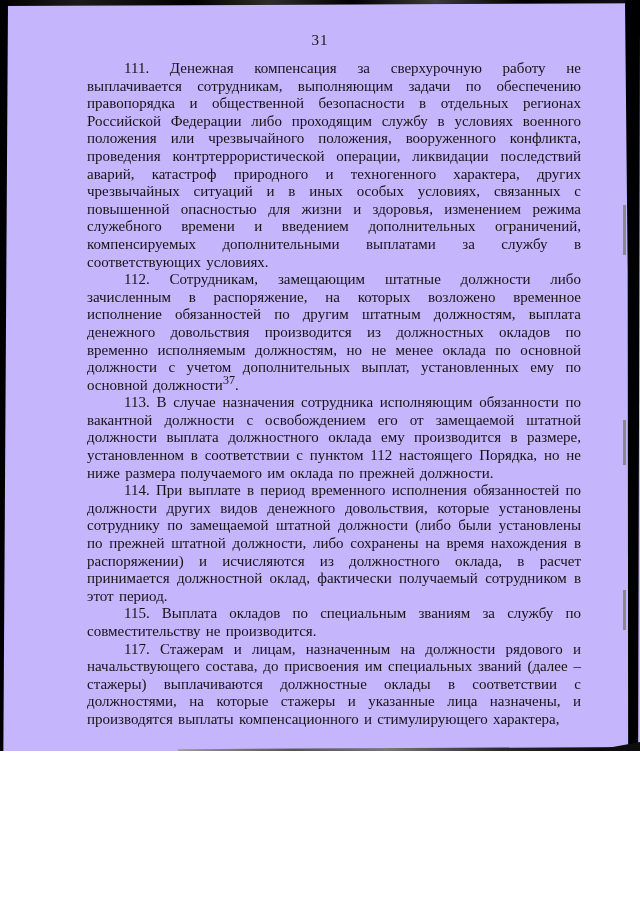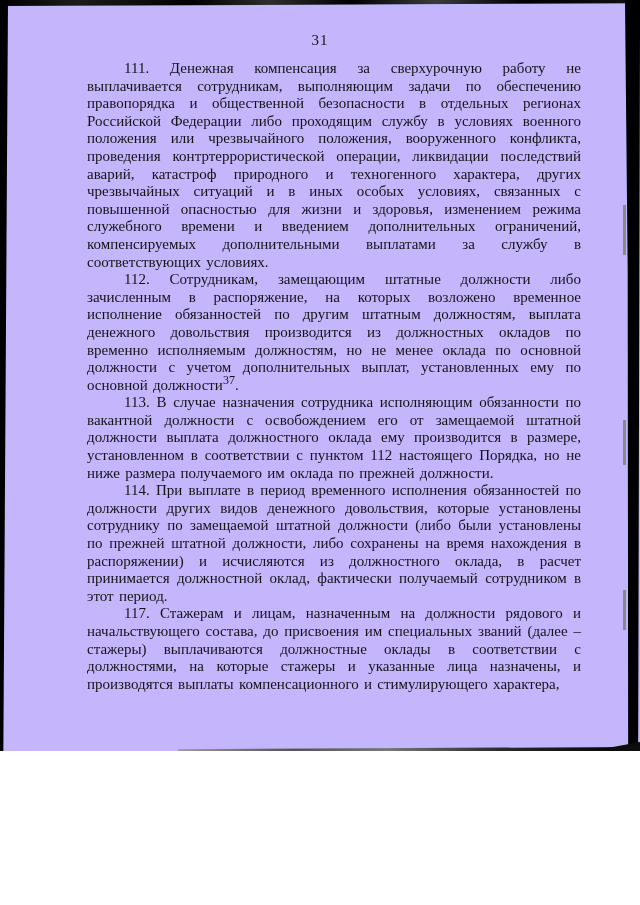--- a/index.html
+++ b/index.html
@@ -126,20 +126,21 @@
 
   <div class="body-text" id="paragraphs">
     <p><span class="para-text">111. Денежная компенсация за сверхурочную работу не выплачивается сотрудникам, выполняющим задачи по обеспечению правопорядка и общественной безопасности в отдельных регионах Российской Федерации либо проходящим службу в условиях военного положения или чрезвычайного положения, вооруженного конфликта, проведения контртеррористической операции, ликвидации последствий аварий, катастроф природного и техногенного характера, других чрезвычайных ситуаций и в иных особых условиях, связанных с повышенной опасностью для жизни и здоровья, изменением режима служебного времени и введением дополнительных ограничений, компенсируемых дополнительными выплатами за службу в соответствующих условиях.</span></p>
 
     <p><span class="para-text">112. Сотрудникам, замещающим штатные должности либо зачисленным в распоряжение, на которых возложено временное исполнение обязанностей по другим штатным должностям, выплата денежного довольствия производится из должностных окладов по временно исполняемым должностям, но не менее оклада по основной должности с учетом дополнительных выплат, установленных ему по основной должности</span><sup>37</sup><span>.</span></p>
 
     <p><span class="para-text">113. В случае назначения сотрудника исполняющим обязанности по вакантной должности с освобождением его от замещаемой штатной должности выплата должностного оклада ему производится в размере, установленном в соответствии с пунктом 112 настоящего Порядка, но не ниже размера получаемого им оклада по прежней должности.</span></p>
 
     <p><span class="para-text">114. При выплате в период временного исполнения обязанностей по должности других видов денежного довольствия, которые установлены сотруднику по замещаемой штатной должности (либо были установлены по прежней штатной должности, либо сохранены на время нахождения в распоряжении) и исчисляются из должностного оклада, в расчет принимается должностной оклад, фактически получаемый сотрудником в этот период.</span></p>
 
+    <p><span class="para-text">115. Выплата окладов по специальным званиям за службу по совместительству не производится.</span></p>
 
 
     <p><span class="para-text">117. Стажерам и лицам, назначенным на должности рядового и начальствующего состава, до присвоения им специальных званий (далее – стажеры) выплачиваются должностные оклады в соответствии с должностями, на которые стажеры и указанные лица назначены, и производятся выплаты компенсационного и стимулирующего характера,</span></p>
   </div>
 
   <div class="footnote">
     <div class="footnote-rule"></div>
   </div>
 
 </div>

